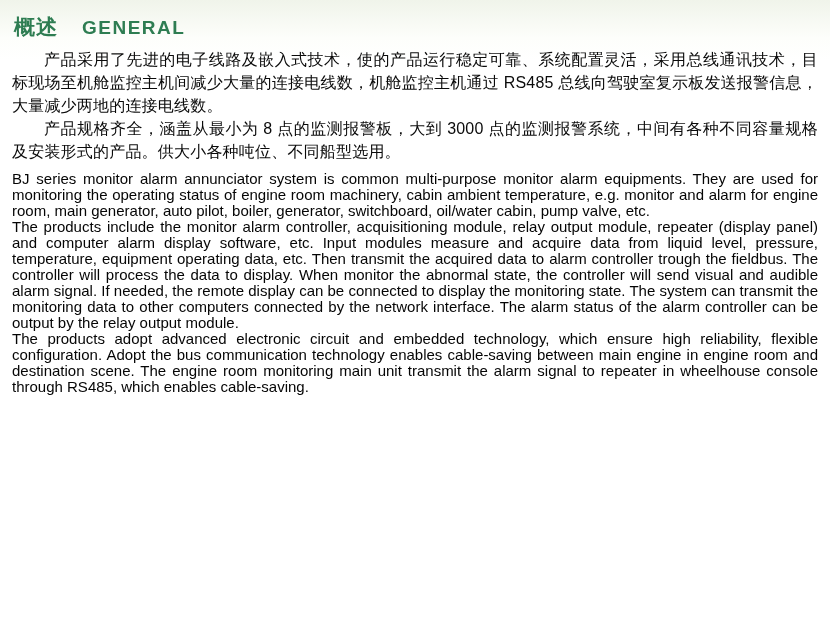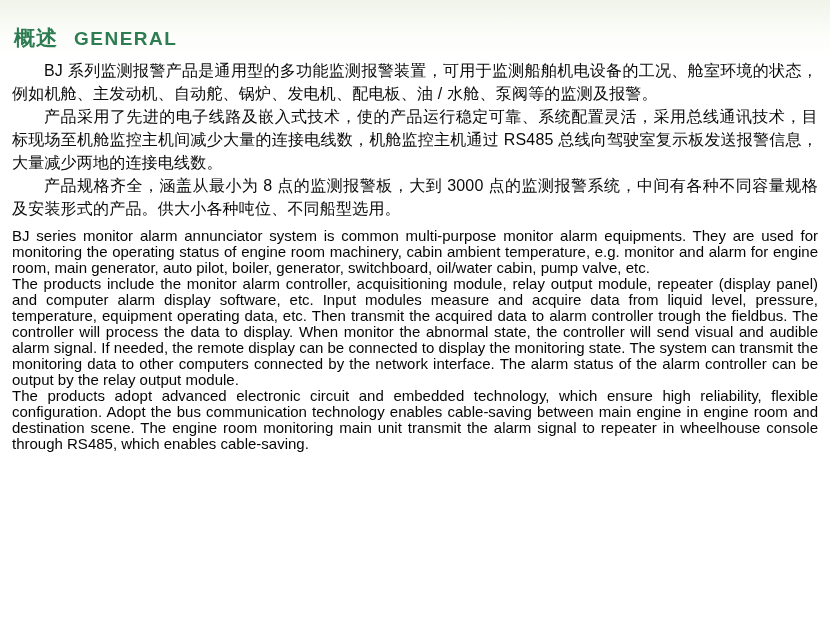--- a/index.html
+++ b/index.html
@@ -10,22 +10,22 @@
     height: 618px;
     overflow: hidden;
     background: linear-gradient(180deg, #f0f4ea 0%, #fdfefb 38px, #ffffff 60px);
     font-family: "Liberation Sans", "DejaVu Sans", sans-serif;
     color: #000000;
     padding: 7px 12px 0 12px;
   }
   .heading {
     display: flex;
     align-items: baseline;
-    gap: 16px;
-    margin: 17px 0 7px 2px;
+    gap: 24px;
+    margin: 6px 0 7px 2px;
     color: #2e7d52;
   }
   .heading .zh-title {
     font-size: 21px;
     font-weight: bold;
     letter-spacing: 1px;
   }
   .heading .en-title {
     font-size: 19px;
     font-weight: 600;
@@ -53,21 +53,20 @@
 <body>
 
 <div class="page">
 
   <div class="heading">
     <span class="zh-title">概述</span>
     <span class="en-title">GENERAL</span>
   </div>
 
   <div class="zh-section">
-    <p>BJ 系列监测报警产品是通用型的多功能监测报警装置，可用于监测船舶机电设备的工况、舱室环境的状态，例如机舱、主发动机、自动舵、锅炉、发电机、配电板、油 / 水舱、泵阀等的监测及报警。</p>
     <p>产品采用了先进的电子线路及嵌入式技术，使的产品运行稳定可靠、系统配置灵活，采用总线通讯技术，目标现场至机舱监控主机间减少大量的连接电线数，机舱监控主机通过 RS485 总线向驾驶室复示板发送报警信息，大量减少两地的连接电线数。</p>
     <p>产品规格齐全，涵盖从最小为 8 点的监测报警板，大到 3000 点的监测报警系统，中间有各种不同容量规格及安装形式的产品。供大小各种吨位、不同船型选用。</p>
   </div>
 
   <div class="en-section">
     <p>BJ series monitor alarm annunciator system is common multi-purpose monitor alarm equipments. They are used for monitoring the operating status of engine room machinery, cabin ambient temperature, e.g. monitor and alarm for engine room, main generator, auto pilot, boiler, generator, switchboard, oil/water cabin, pump valve, etc.</p>
     <p>The products include the monitor alarm controller, acquisitioning module, relay output module, repeater (display panel) and computer alarm display software, etc. Input modules measure and acquire data from liquid level, pressure, temperature, equipment operating data, etc. Then transmit the acquired data to alarm controller trough the fieldbus. The controller will process the data to display. When monitor the abnormal state, the controller will send visual and audible alarm signal. If needed, the remote display can be connected to display the monitoring state. The system can transmit the monitoring data to other computers connected by the network interface. The alarm status of the alarm controller can be output by the relay output module.</p>
     <p>The products adopt advanced electronic circuit and embedded technology, which ensure high reliability, flexible configuration. Adopt the bus communication technology enables cable-saving between main engine in engine room and destination scene. The engine room monitoring main unit transmit the alarm signal to repeater in wheelhouse console through RS485, which enables cable-saving.</p>
 
   </div>

